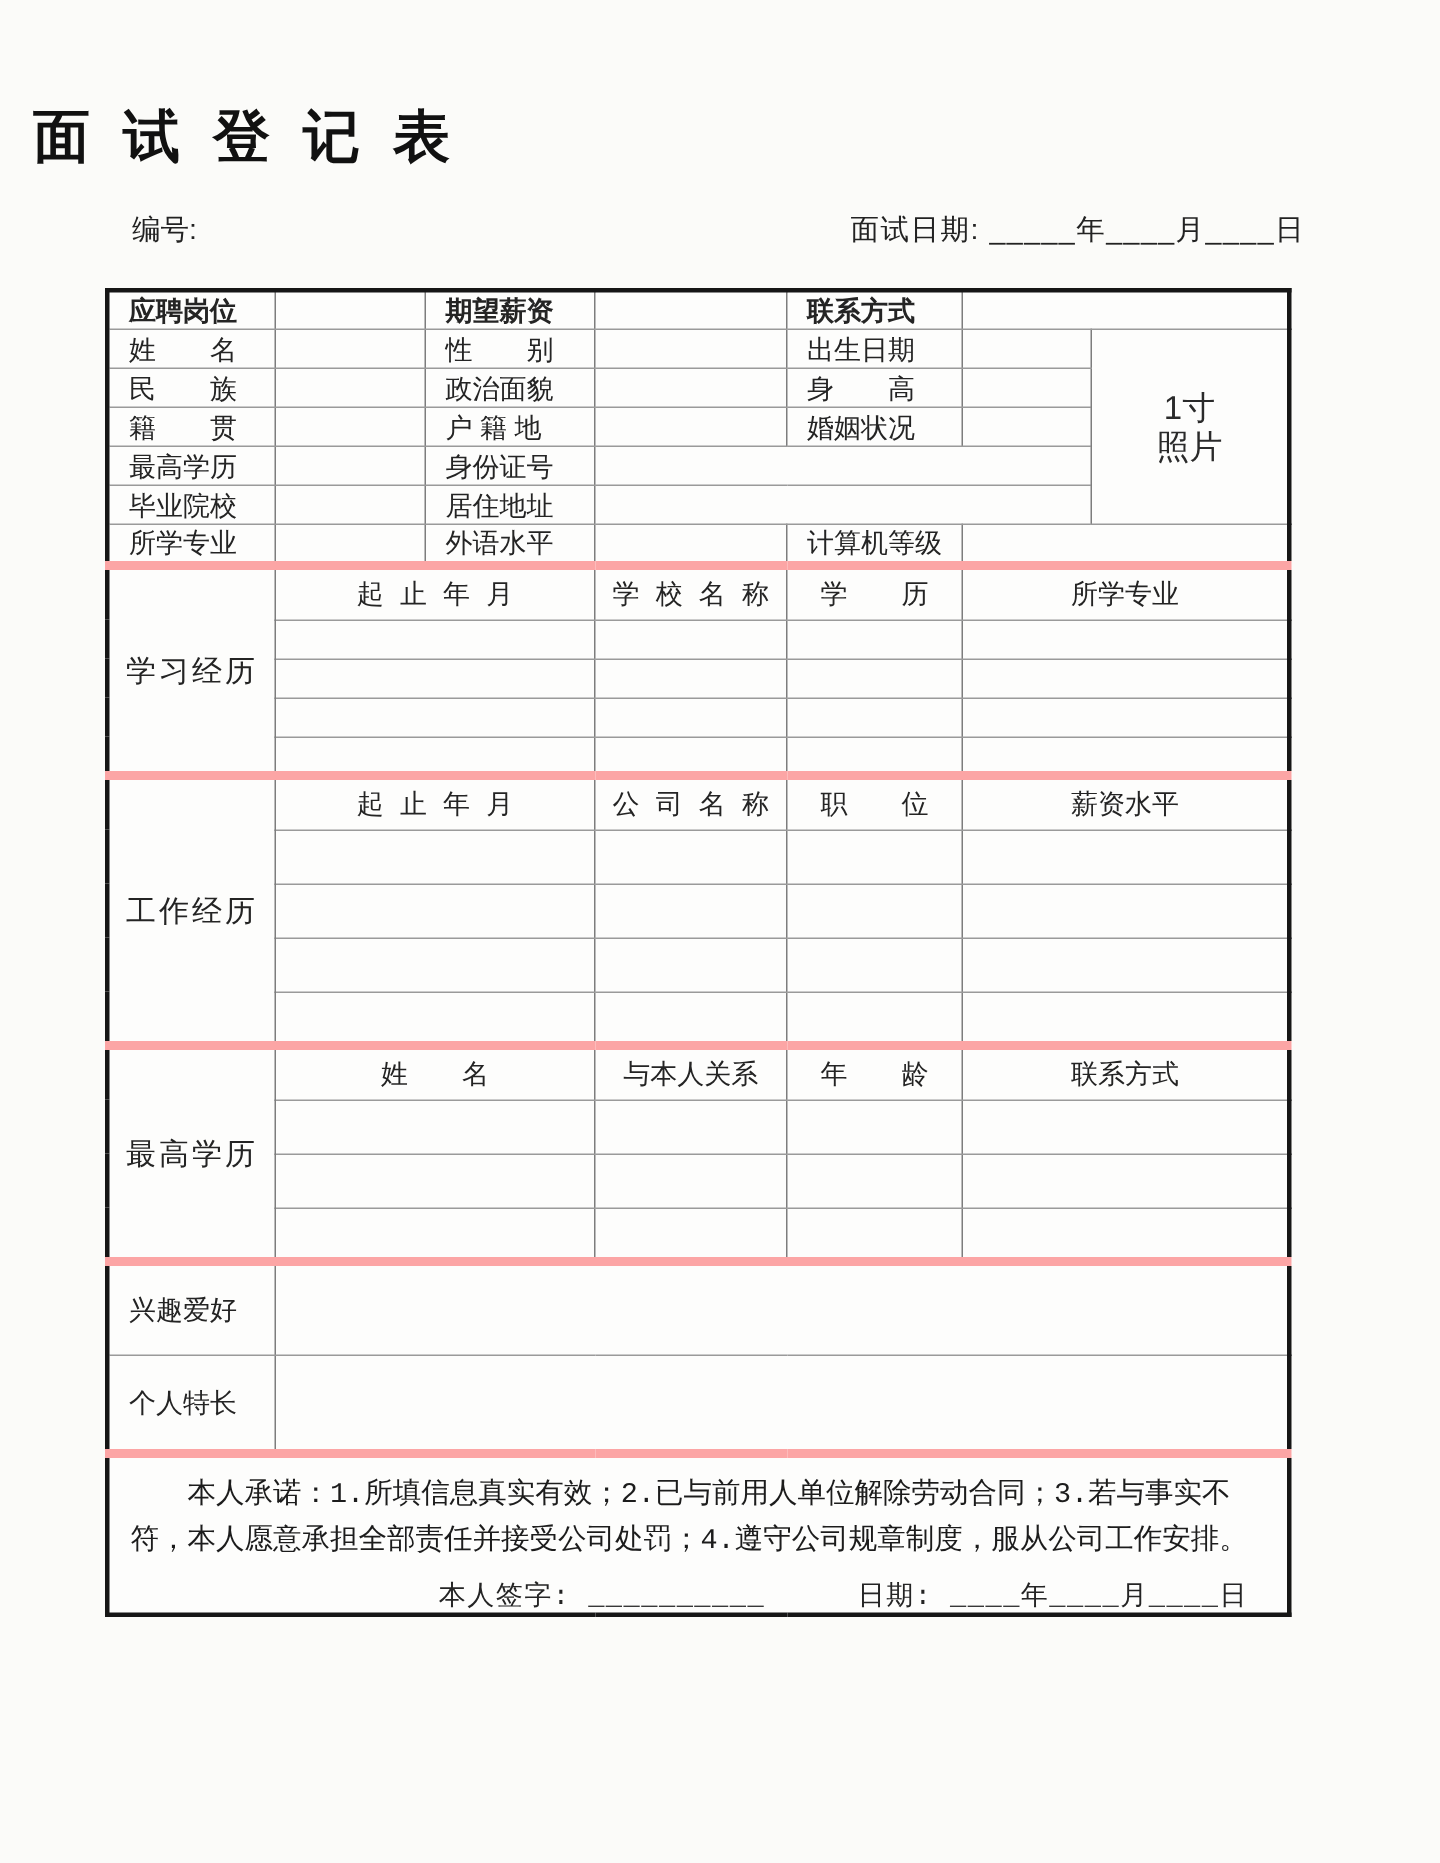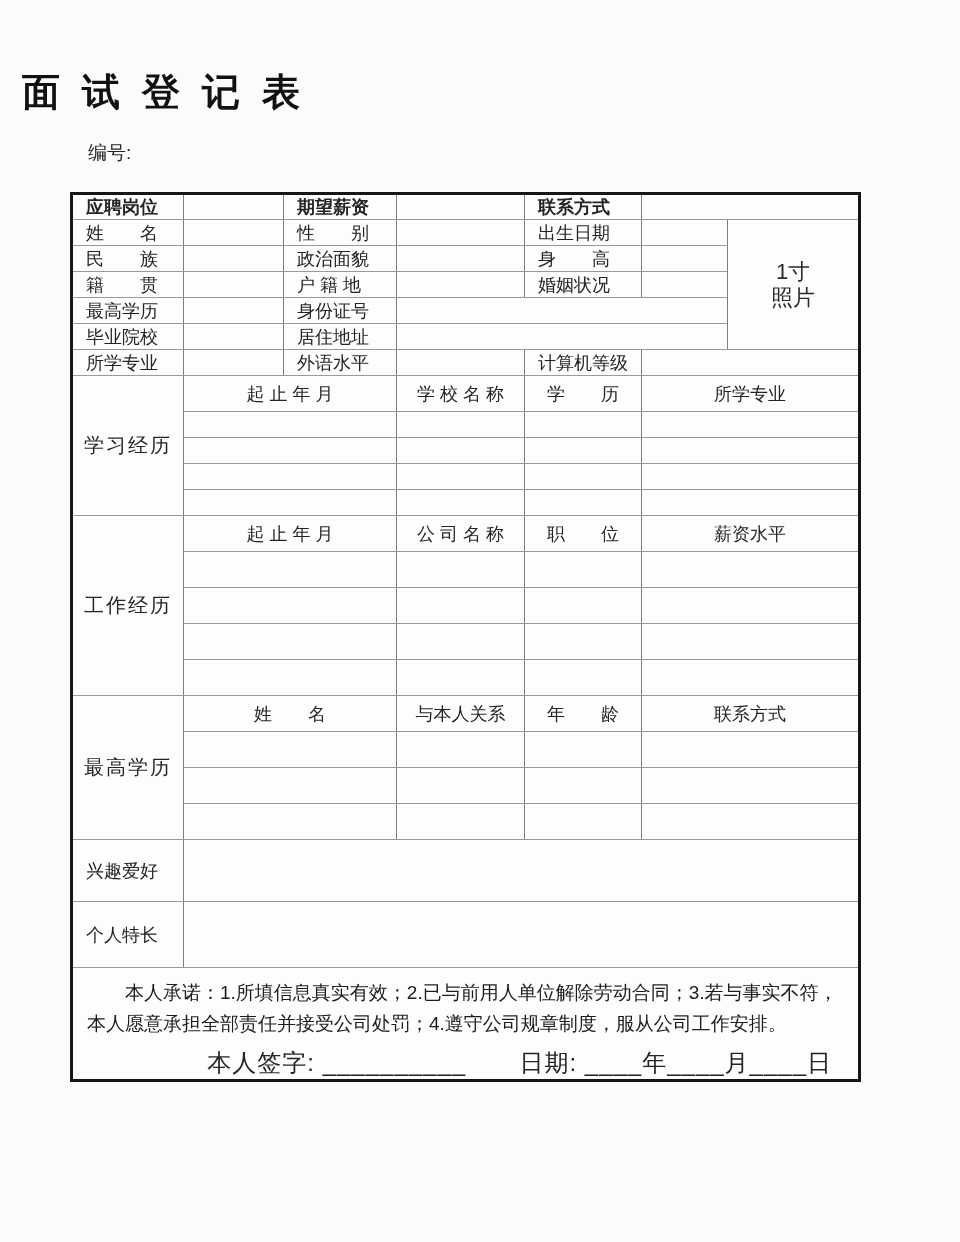--- a/index.html
+++ b/index.html
@@ -43,21 +43,21 @@
   }
   td {
     border: 1px solid #7d7d7d;
     border-top-color: #9a9a9a;
     border-bottom-color: #9a9a9a;
     font-size: 18px;
     color: #242424;
     overflow: hidden;
     white-space: nowrap;
   }
-  tr.sec td { border-top: 1px solid #fca5a5; }
+  tr.sec td { border-top: 6px solid #fca5a5; font-family: Liberation Mono, monospace; }
 
   td.lbl { padding-left: 13px; text-align: left; }
   td.hd  { font-weight: bold; }
   td.ctr { text-align: center; }
   td.seclbl { text-align: center; font-size: 20px; letter-spacing: 2px; }
   td.photo { text-align: center; font-size: 22px; line-height: 26px; color: #2a2a2a; }
   td.photo span { display: block; }
 
   .h35 { height: 26px; }
   .h36 { height: 36px; }
@@ -73,34 +73,35 @@
   .decl-text {
     font-size: 19px;
     line-height: 1.65;
     text-indent: 2em;
     color: #1c1c1c;
   }
   .decl-sign {
     margin-top: 7px;
     text-align: right;
     padding-right: 12px;
-    font-size: 24px;
+    font-size: 18px;
     letter-spacing: 1px;
   }
   .decl-sign .gap { display: inline-block; width: 38px; }
 </style>
 </head>
 <body>
 
 <div class="sheet">
 
   <h1 class="form-title">面试登记表</h1>
 
   <div class="meta-row">
     <span>编号:</span>
+    <span class="meta-right"><span>面试日期:</span> <span>_____年____月____日</span></span>
   </div>
 
   <table class="form">
     <colgroup>
       <col style="width:112px">
         <col style="width:100px">
         <col style="width:113px">
       <col style="width:128px">
         <col style="width:117px">
         <col style="width:86px">

